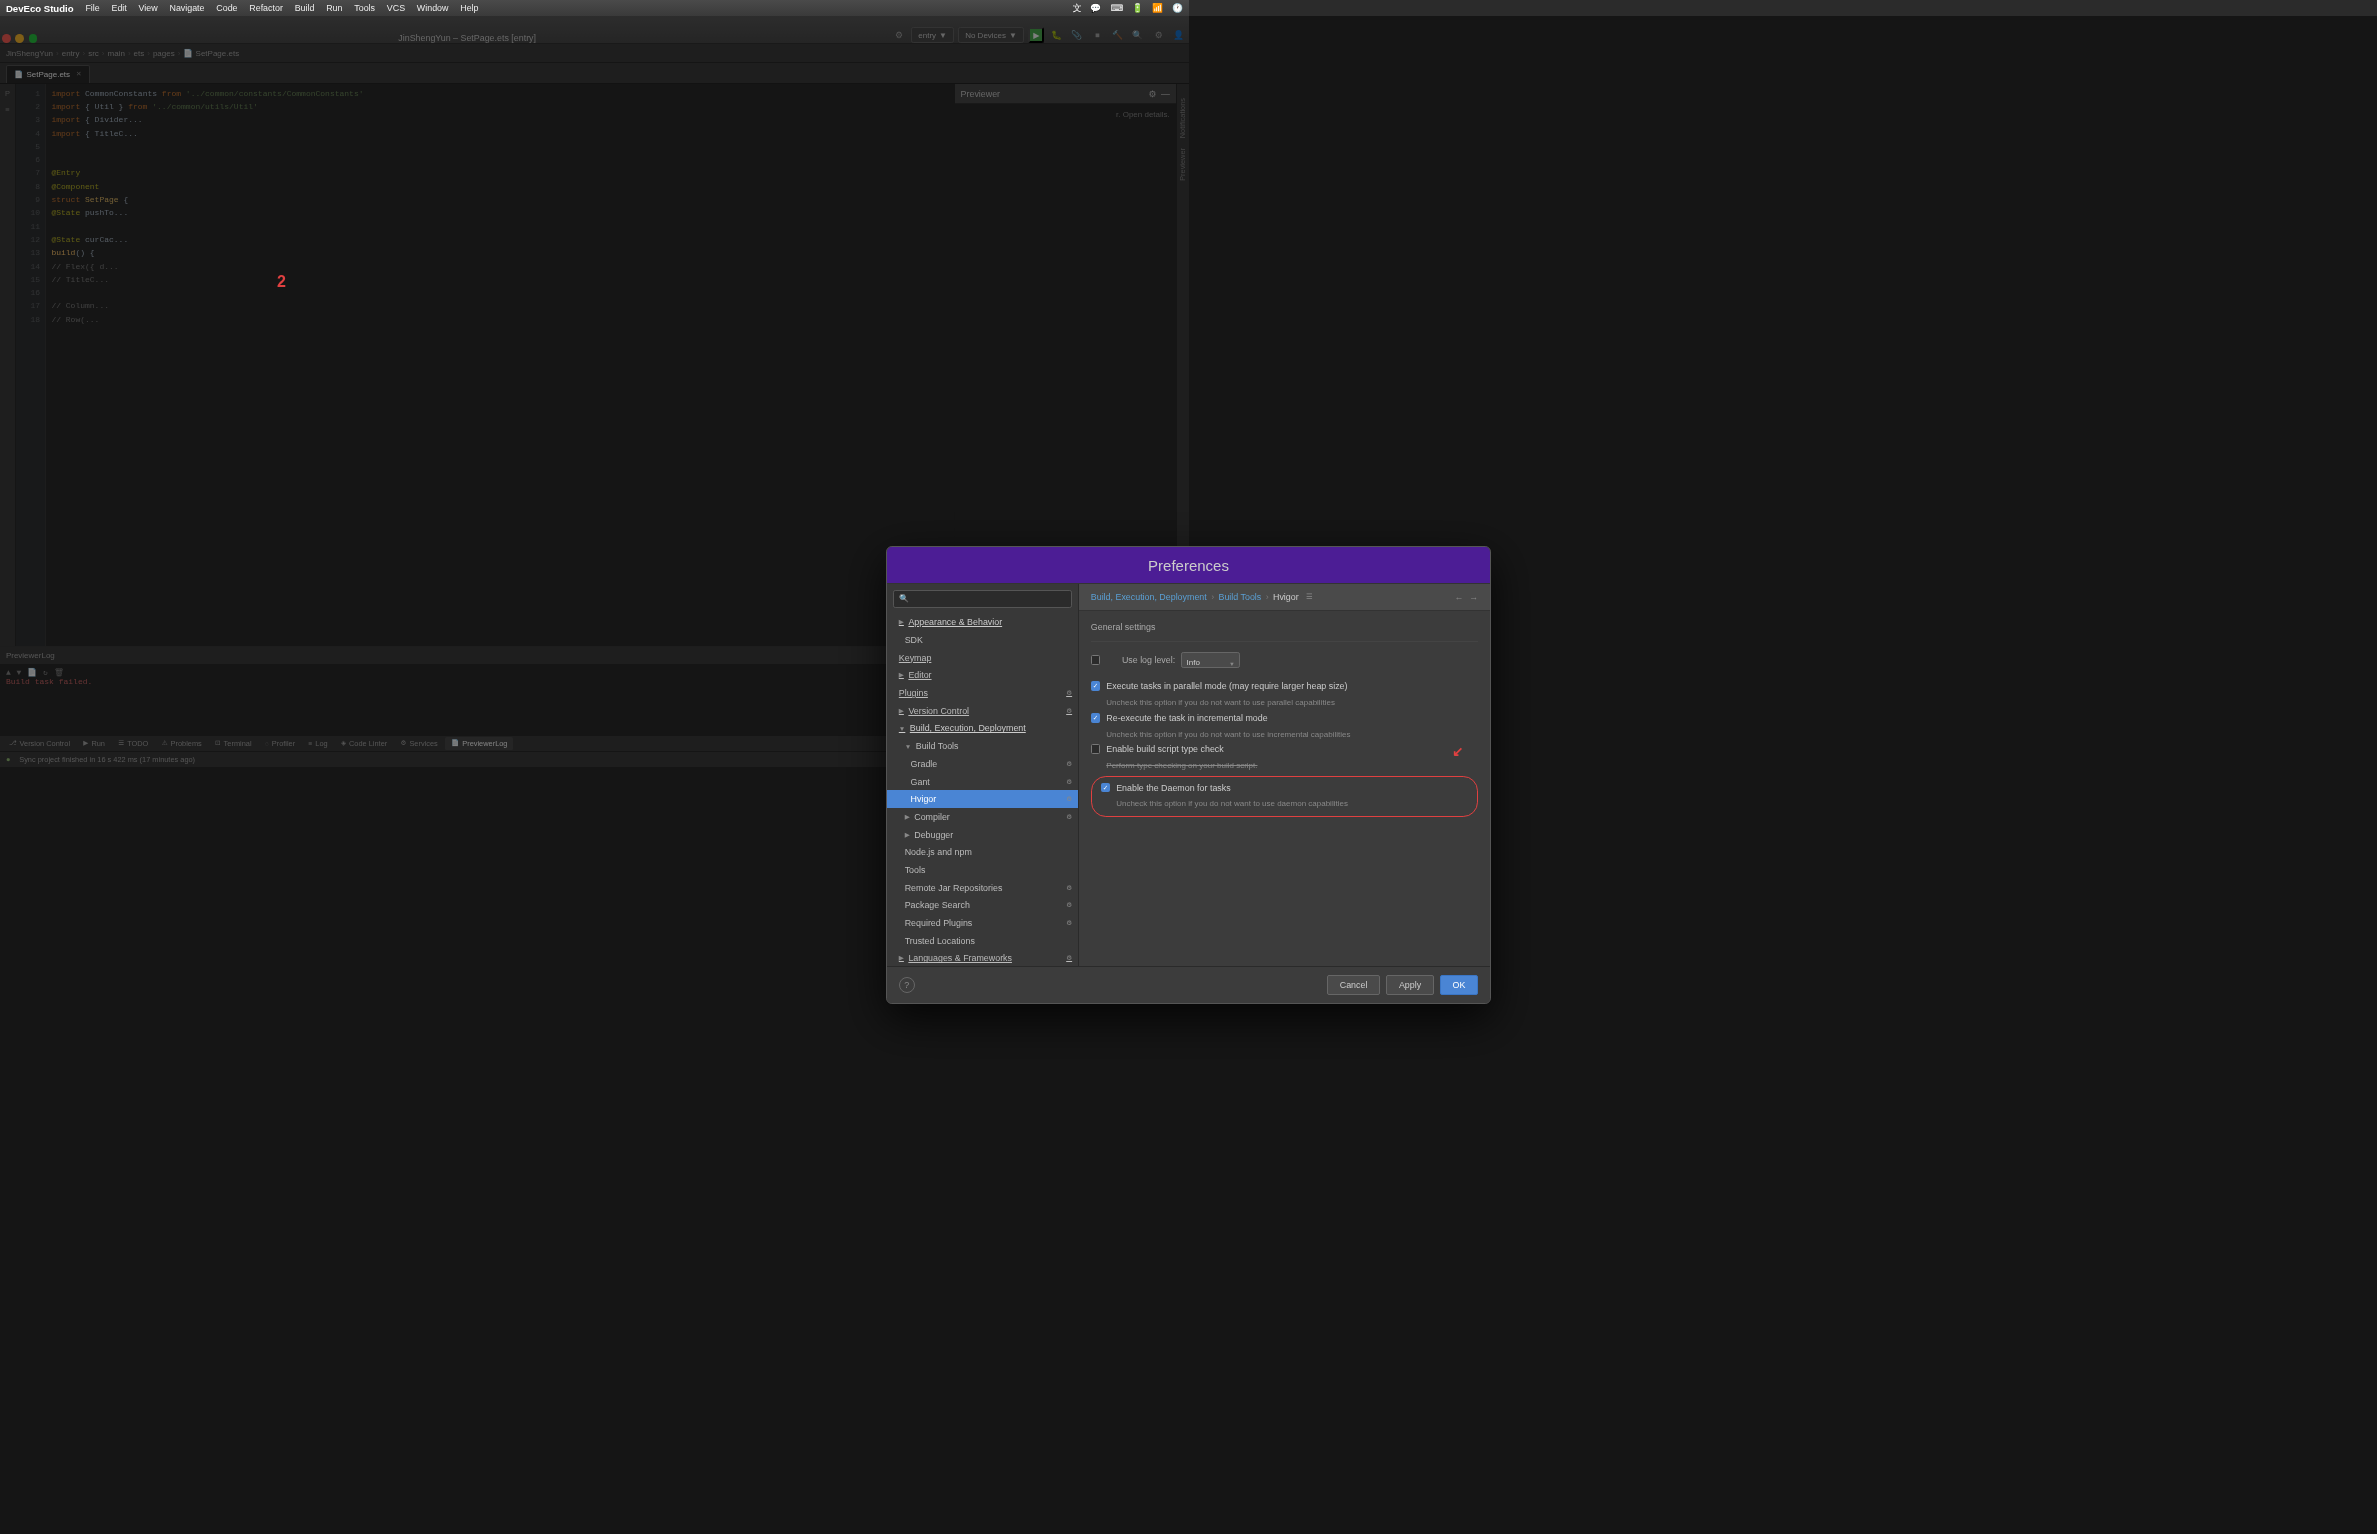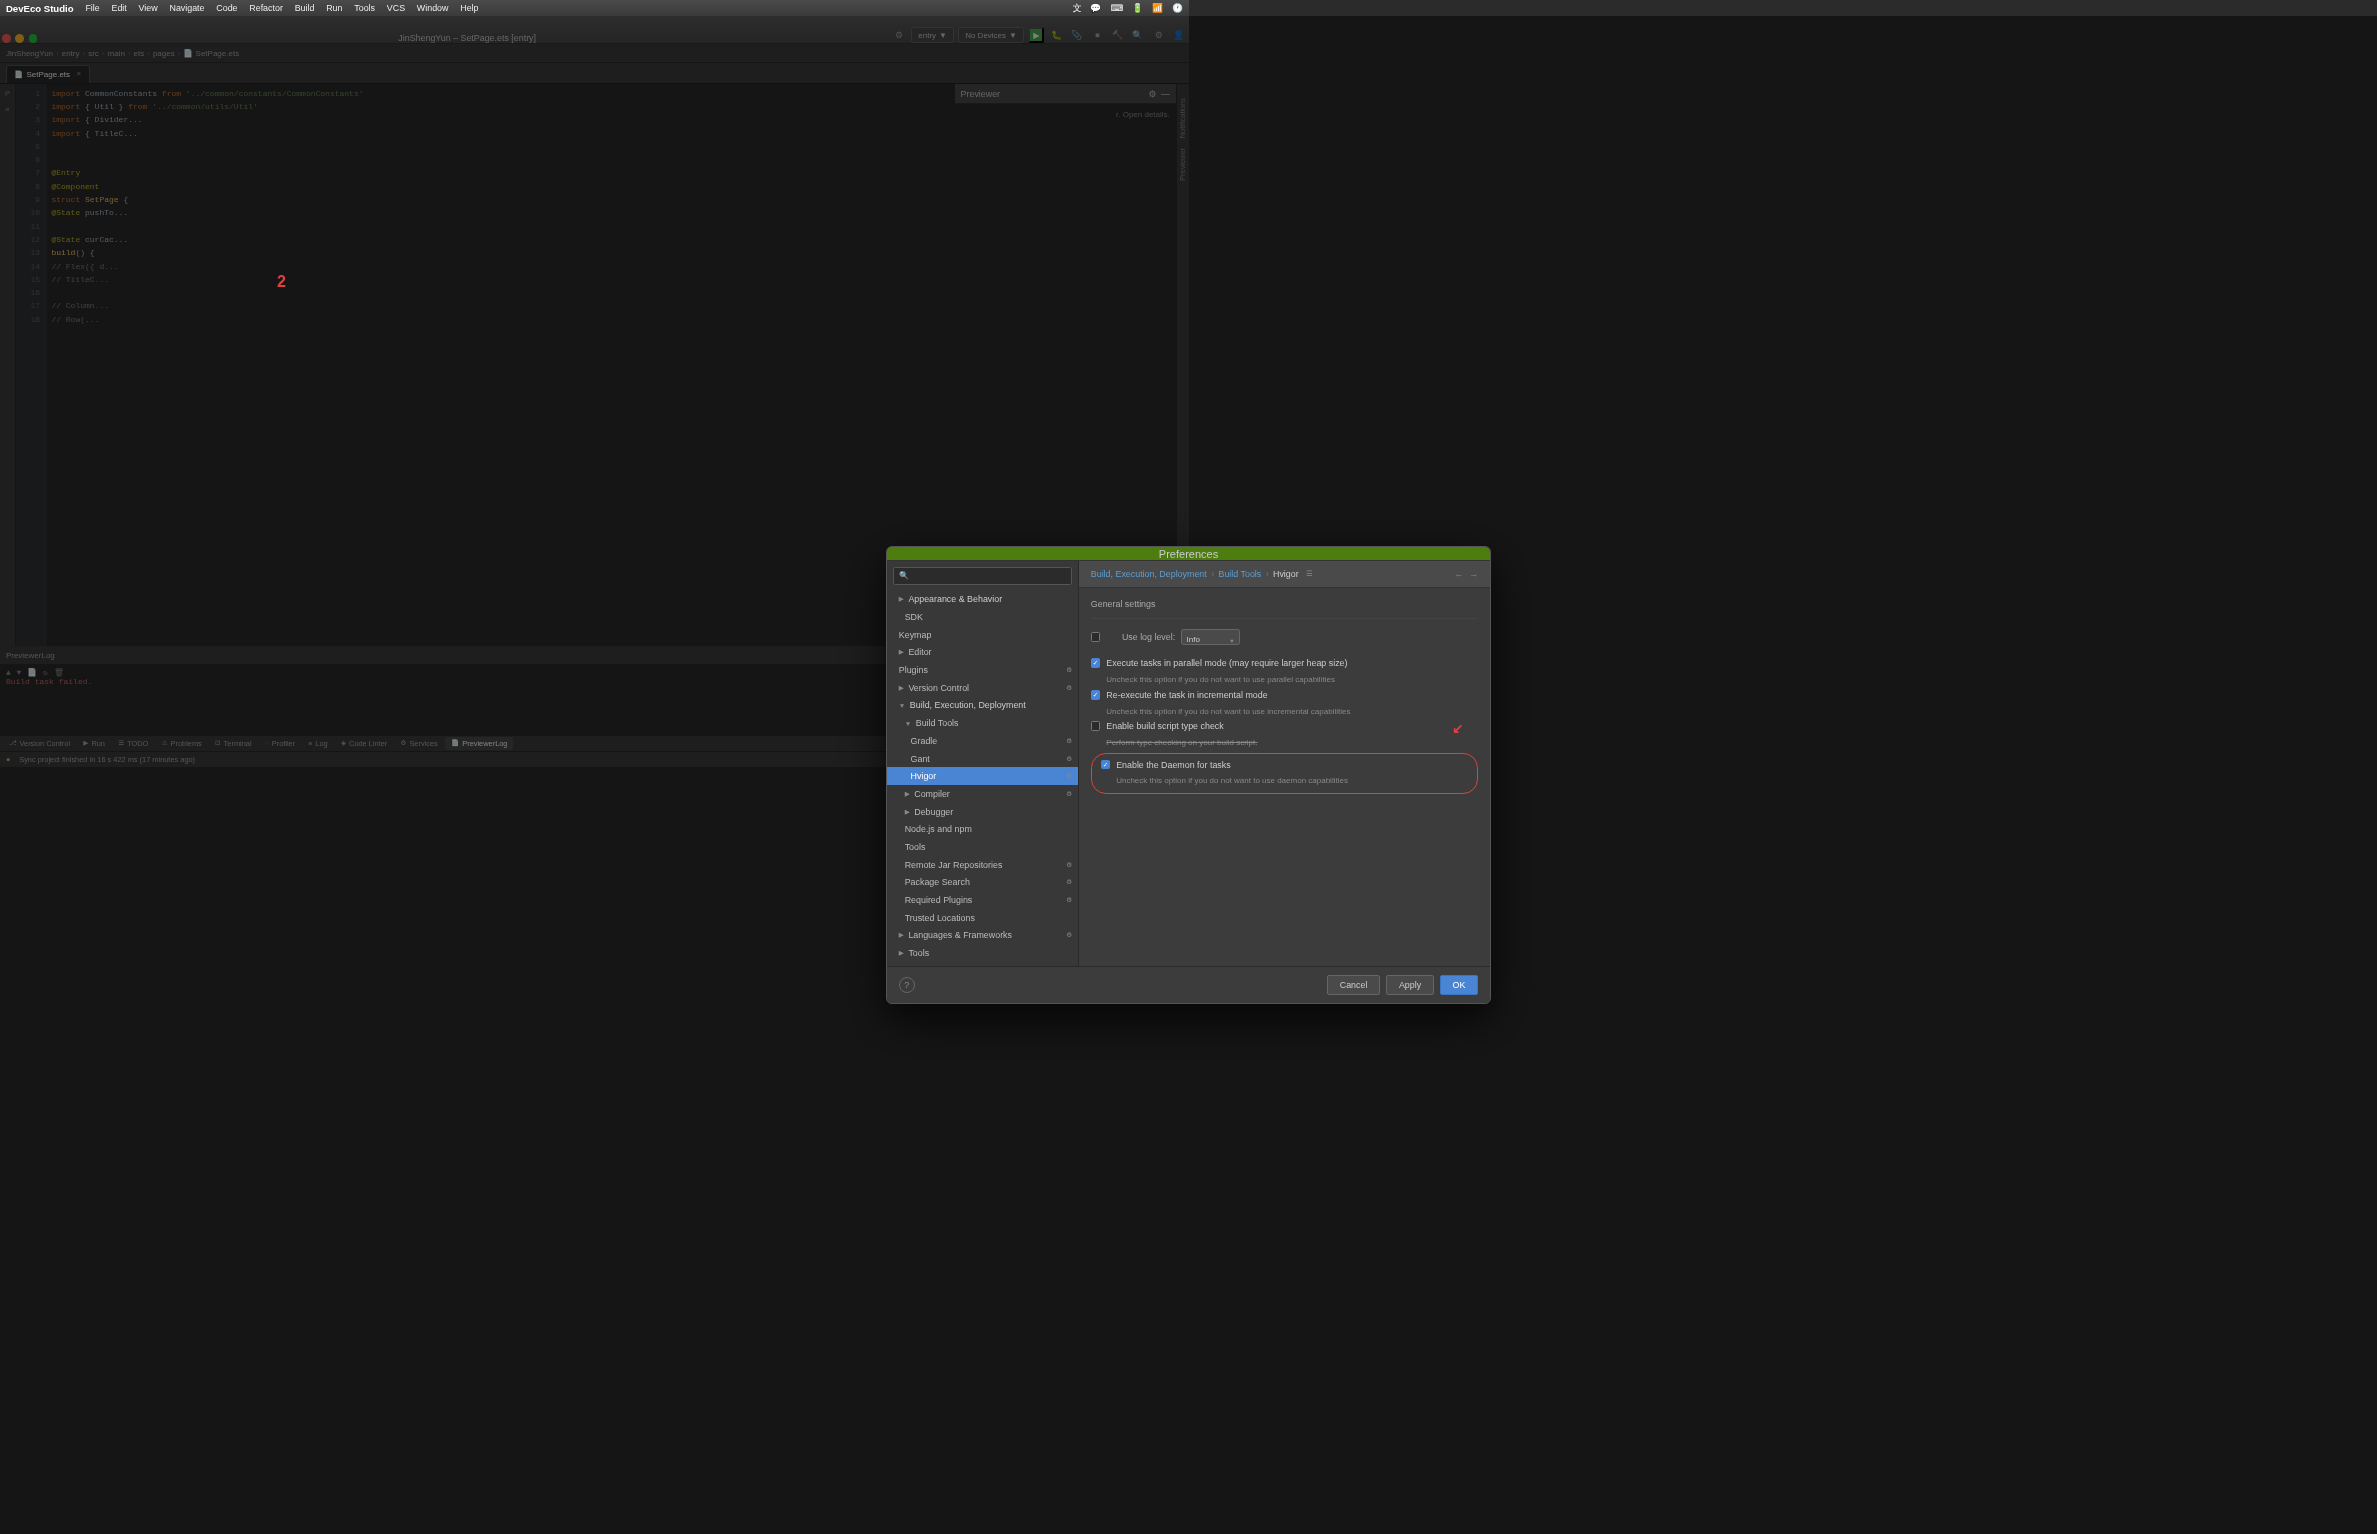--- a/index.html
+++ b/index.html
@@ -273,26 +273,26 @@
       background: #3c3c3c;
       border-radius: 5.9px;
       border: 0.7px solid #555;
       box-shadow: 0 14.8px 44px rgba(0,0,0,0.8);
       display: flex;
       flex-direction: column;
       overflow: hidden;
     }
 
     .dialog-title-bar {
-      height: 14px;
-      background: #4d7c0f;
+      height: 37px;
+      background: #4c1d95;
       display: flex;
       align-items: center;
       justify-content: center;
-      font-size: 11px;
+      font-size: 15px;
       color: #ccc;
       font-weight: 500;
       border-bottom: 0.7px solid #333;
       position: relative;
     }
 
     .dialog-body {
       display: flex;
       flex: 1;
       overflow: hidden;
@@ -325,21 +325,21 @@
       display: flex;
       align-items: center;
       padding: 0 5.9px;
       font-size: 8.9px;
       color: #bbb;
       cursor: pointer;
       gap: 3px;
     }
     .nav-item.selected { background: #4a85d4; color: #fff; }
     .nav-item.section-header { font-weight: 500; color: #ccc; }
-    .nav-item.indent1 { padding-left: 11.8px; }
+    .nav-item.indent1 { padding-left: 11.8px; text-decoration: underline; }
     .nav-item.indent2 { padding-left: 17.7px; }
     .nav-item.indent3 { padding-left: 23.6px; }
     .nav-expand { color: #888; font-size: 6.6px; margin-right: 1.5px; }
     .nav-badge {
       margin-left: auto;
       font-size: 6.6px;
       color: #888;
     }
 
     

